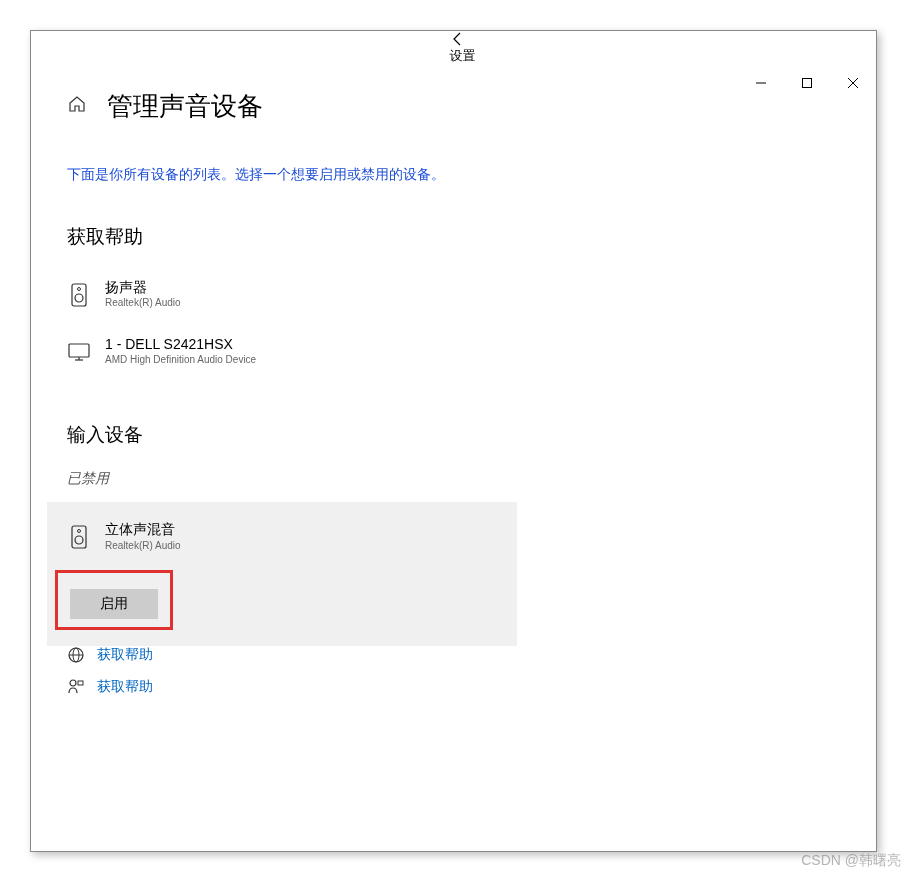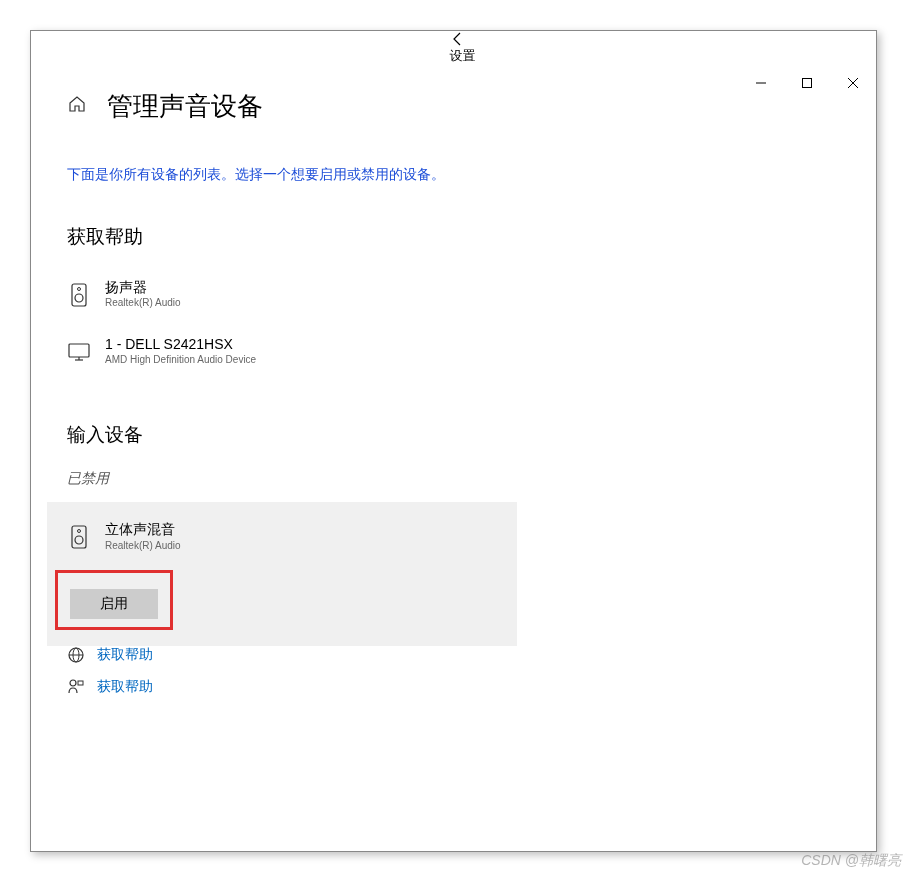--- a/index.html
+++ b/index.html
@@ -163,21 +163,20 @@
       width: 18px;
       display: flex;
       justify-content: center;
     }
     .watermark {
       position: absolute;
       right: 10px;
       bottom: 6px;
       color: rgba(120,120,120,0.55);
       font-size: 14px;
-      font-style: italic;
     }
   </style>
 </head>
 <body>
 
 <div class="window">
   <div class="titlebar">
     <div class="back">
       <svg width="16" height="16" viewBox="0 0 16 16">
           <path d="M10 2 L4 8 L10 14" stroke="#000" stroke-width="1.2" fill="none"></path>

